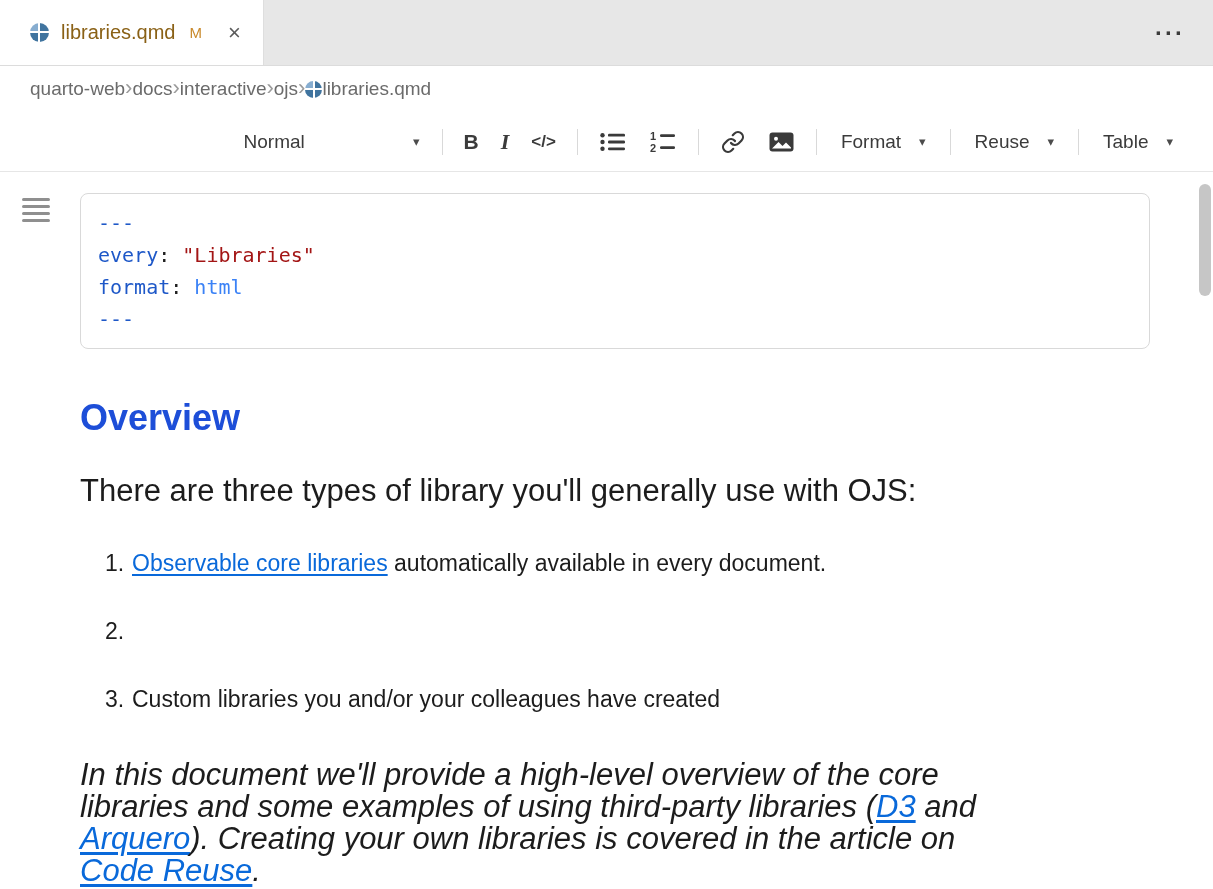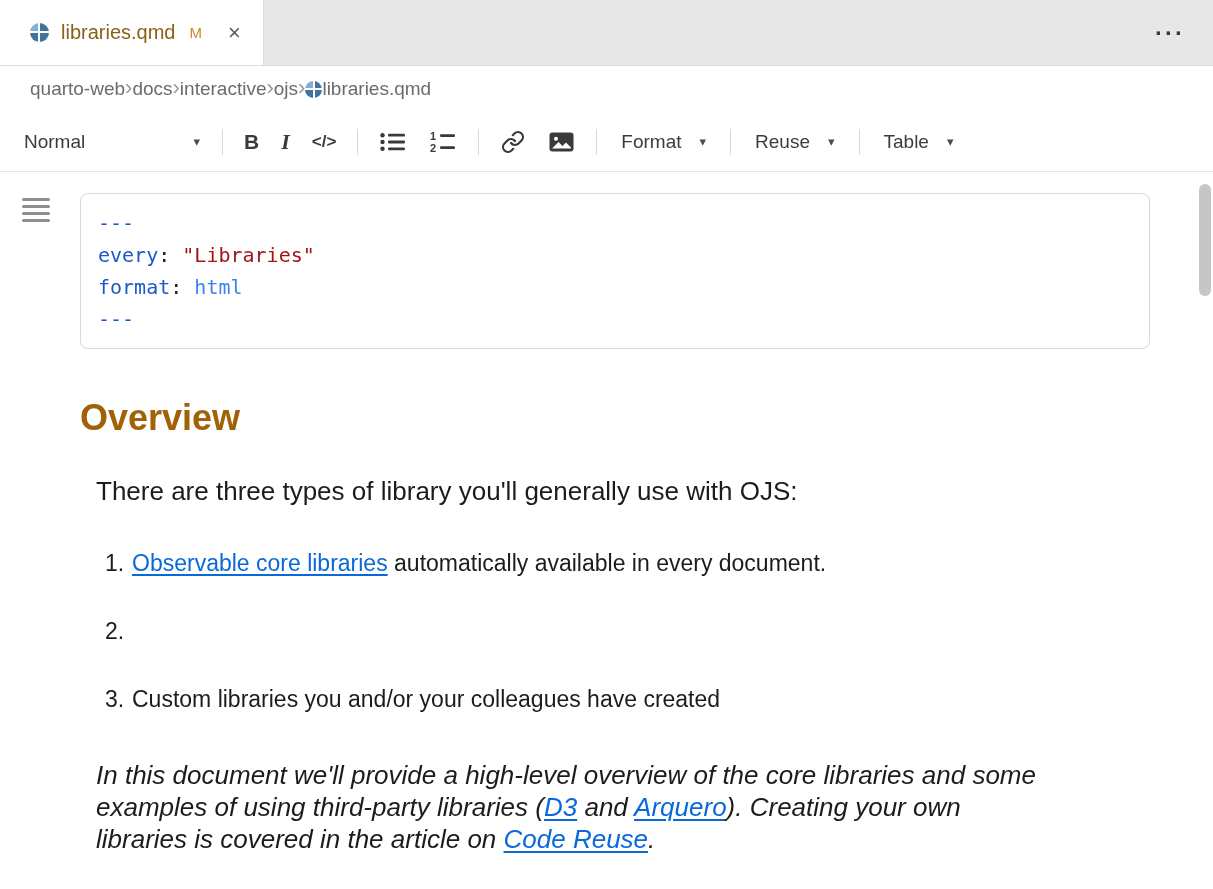--- a/index.html
+++ b/index.html
@@ -40,22 +40,22 @@
   .q-icon.small{width:17px;height:17px;}
   
   .breadcrumb{
     height:46px;display:flex;align-items:center;background:#fff;
     padding-left:30px;gap:0;font-size:19px;color:#6b6b6b;
   }
   .crumb{cursor:pointer;white-space:nowrap;}
   .crumb-sep{color:#9b9b9b;font-size:22px;line-height:1;margin-top:-3px;}
   
   .toolbar{
-    height:60px;display:flex;align-items:center;padding:0 12px;
-    border-bottom:1px solid #e6e6e6;box-sizing:border-box;color:#3b3b3b;
+    height:60px;display:flex;align-items:center;padding:0 26px;
+    border-bottom:1px solid #e6e6e6;box-sizing:border-box;color:#3b3b3b;justify-content:flex-end;
   }
   .tbtn{
     display:inline-flex;align-items:center;height:40px;padding:0 11px;
     font-size:19px;color:#3b3b3b;background:none;border:none;
     font-family:"Liberation Sans",sans-serif;cursor:pointer;border-radius:4px;
   }
   .style-dd{width:176px;justify-content:space-between;padding:0 12px;}
   .dropdown{gap:18px;padding:0 14px;}
   .dd-caret{font-size:13px;color:#4c4c4c;}
   .sep{width:1px;height:26px;background:#d9d9d9;margin:0 10px;flex:none;}
@@ -72,24 +72,24 @@
     width:1070px;box-sizing:border-box;border:1px solid #d9d9d9;border-radius:8px;
     padding:13px 17px;font-family:"DejaVu Sans Mono",monospace;
     font-size:20px;line-height:32px;color:#1f1f1f;cursor:text;
   }
   .code-line{white-space:pre;}
   .y-fence,.y-key{color:#1e58c8;}
   .y-sep{color:#1f1f1f;}
   .y-str{color:#a31515;}
   .y-plain{color:#3b82f6;}
   .doc-h{
-    font-size:36px;font-weight:700;color:#a16207;margin:48px 0 0;
+    font-size:36px;font-weight:700;color:#1d4ed8;margin:48px 0 0;
     font-family:"Liberation Sans",sans-serif;
   }
-  .para{font-size:26px;line-height:32px;margin:36px 16px 0;max-width:1030px;color:#1c1c1c;}
+  .para{font-size:31px;line-height:32px;margin:36px 0 0;max-width:1030px;color:#1c1c1c;}
   .closing{line-height:32px;margin-top:44px;max-width:950px;font-style:italic;}
   .list{margin-top:40px;}
   .li{display:flex;}
   .li + .li{margin-top:36px;}
   .li-num{width:27px;margin-left:25px;flex:none;font-size:23px;line-height:32px;color:#1c1c1c;}
   .li-body{font-size:23px;line-height:32px;color:#1c1c1c;}
   a.link{color:#0969da;text-decoration:underline;text-underline-offset:3px;cursor:pointer;}
   
   .scroll-thumb{
     position:absolute;right:2px;top:184px;width:12px;height:112px;

